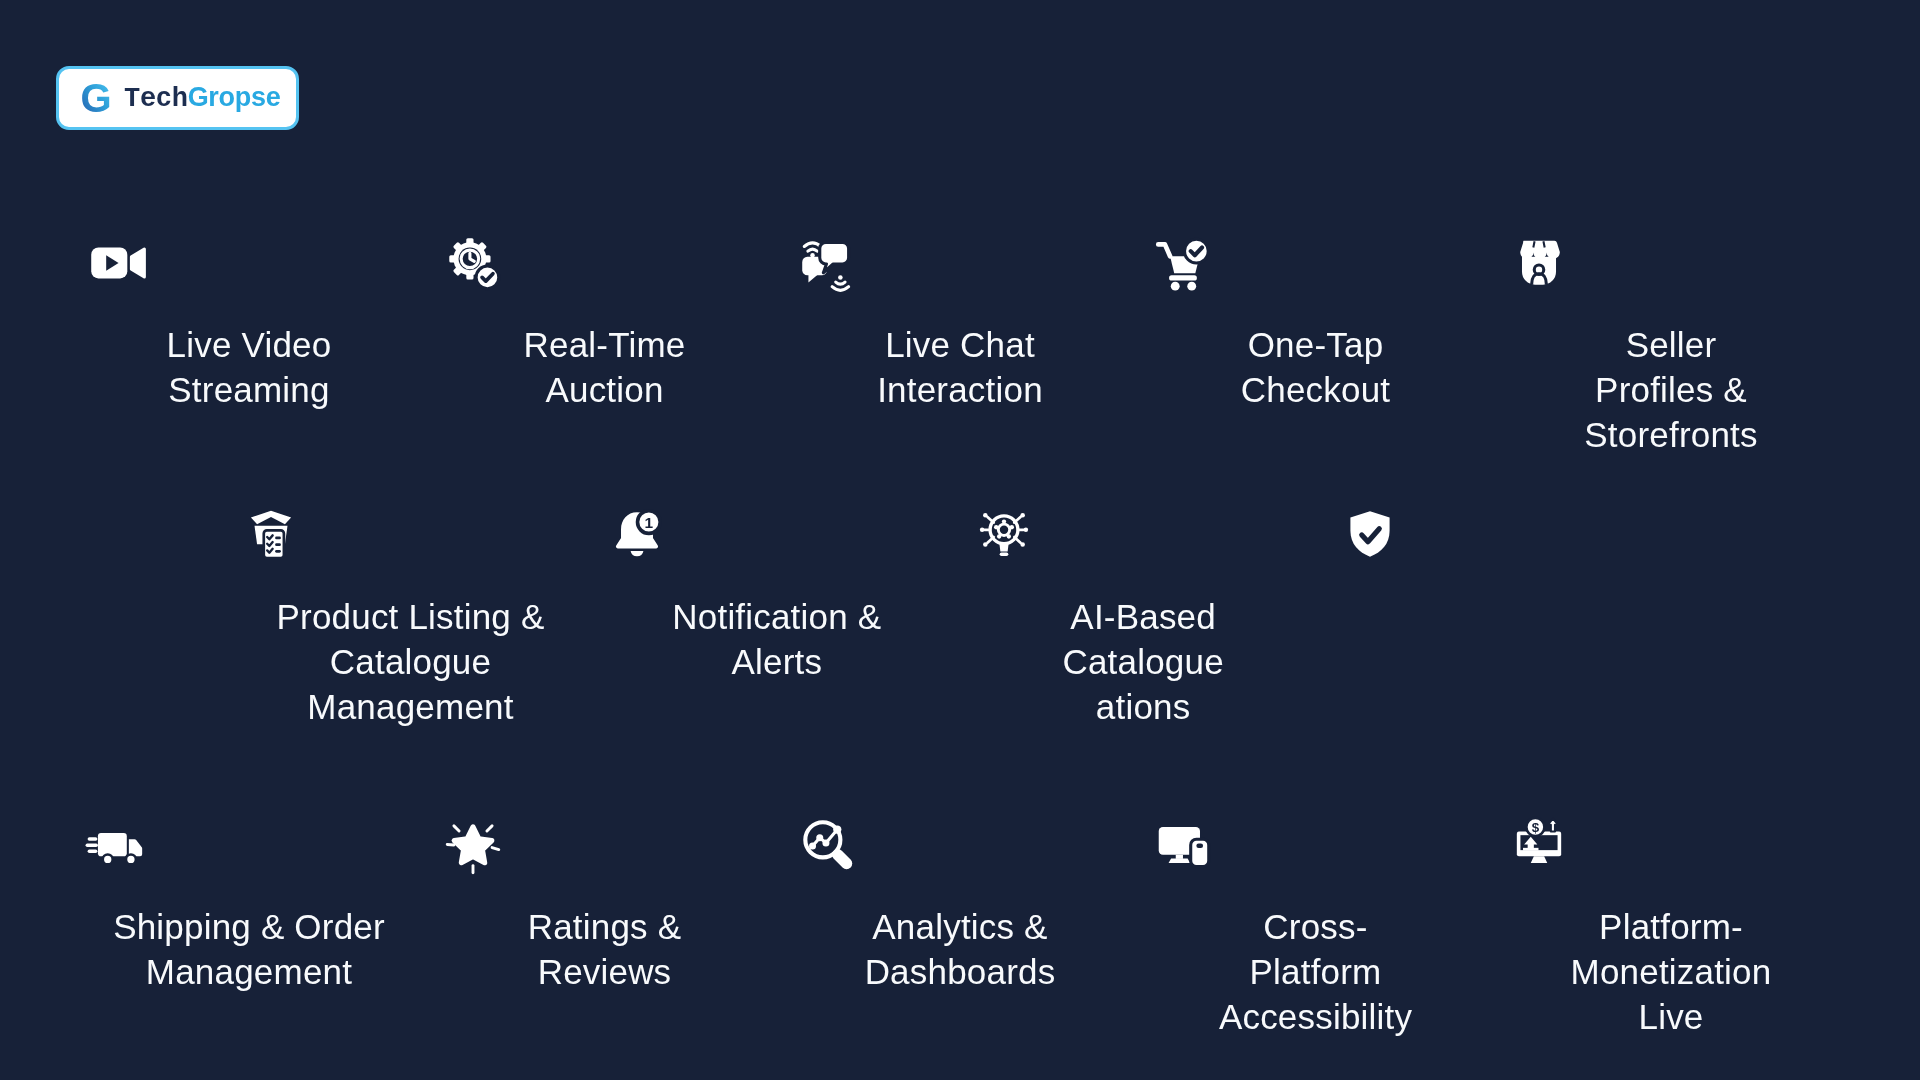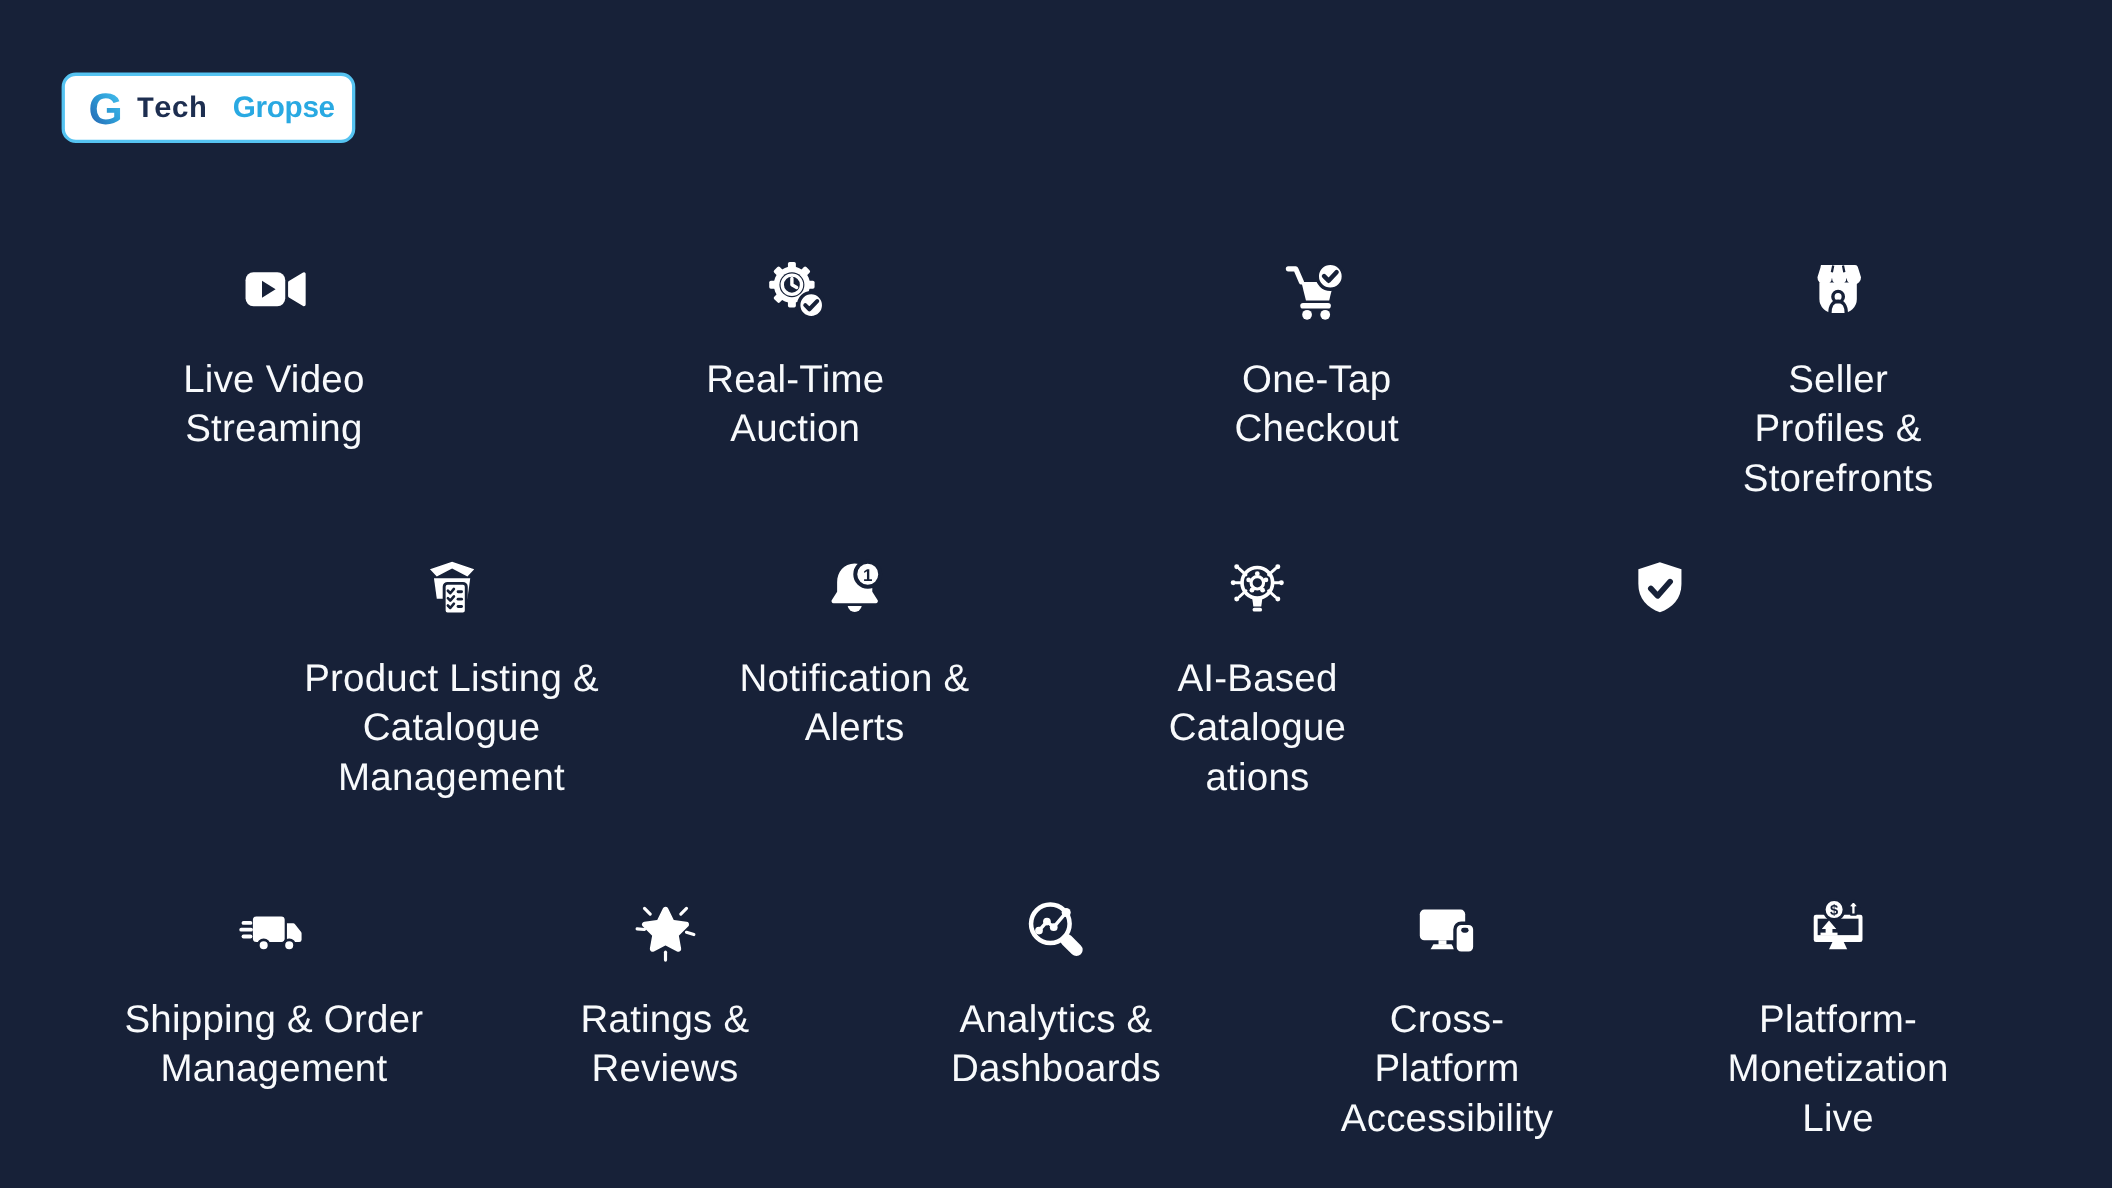--- a/index.html
+++ b/index.html
@@ -12,27 +12,27 @@
   .logo{
     position:absolute;left:56px;top:66px;height:64px;min-width:222px;
     background:var(--logo-bg,#fff);
     border:3px solid var(--logo-border,#55C3F1);
     border-radius:13px;display:flex;align-items:center;justify-content:center;
     gap:7px;padding:0 16px;box-sizing:border-box;
   }
   .logo-mark{flex:0 0 auto;display:block;}
   .logo-text{font-size:27px;font-weight:bold;letter-spacing:-0.3px;white-space:nowrap;}
   .logo-text .t1{color:var(--logo-c1,#1D2E50);font-family:Liberation Mono, monospace;}
-  .logo-text .t2{color:var(--logo-c2,#29A9E2);margin-left:24px;}
+  .logo-text .t2{color:var(--logo-c2,#29A9E2);}
   
   .row{position:absolute;display:flex;justify-content:space-between;}
   .row-0{left:84px;right:84px;top:231px;}
   .row-1{left:238px;right:238px;top:503px;}
   .row-2{left:84px;right:84px;top:813px;}
-  .feature{width:330px;display:flex;flex-direction:column;align-items:center;}
+  .feature{width:330px;display:flex;flex-direction:column;}
   .row-1 .feature{width:345px;}
   .ficon{height:66px;width:66px;display:flex;align-items:center;justify-content:center;margin-bottom:25px;}
   .ficon svg{display:block;}
   .flabel{
     color:var(--text,#F8FAFC);
     font-size:35px;line-height:1.29;text-align:center;
     white-space:pre-line;letter-spacing:0.2px;font-weight:400;
   }
 </style>
 </head>
@@ -83,20 +83,37 @@
  </g>
  <circle cx="29" cy="27" r="11" fill="#172138"></circle>
  <circle cx="29" cy="27" r="8.5" fill="none" stroke="#fff" stroke-width="3"></circle>
  <path d="M29 21.5 V27 l4.2 2.4" fill="none" stroke="#fff" stroke-width="3" stroke-linecap="round" stroke-linejoin="round"></path>
  <circle cx="46" cy="45" r="11" fill="#fff" stroke="#172138" stroke-width="3"></circle>
  <path d="M40.8 45 l3.6 3.6 L51.3 41.4" fill="none" stroke="#172138" stroke-width="3.6" stroke-linecap="round" stroke-linejoin="round"></path>
 </svg>
           </span>
           <div class="flabel">Real-Time
 Auction</div>
+        </div>
+        <div class="feature">
+          <span class="ficon">
+            <svg width="66" height="66" viewBox="0 0 64 64">
+ <path d="M9 15 q8 -7 16 0" fill="none" stroke="#fff" stroke-width="3" stroke-linecap="round"></path>
+ <path d="M12.5 19.5 q4.5 -4 9 0" fill="none" stroke="#fff" stroke-width="3" stroke-linecap="round"></path>
+ <circle cx="17" cy="23.5" r="2.2" fill="#fff"></circle>
+ <rect x="7" y="25" width="24" height="18" rx="5" fill="#fff"></rect>
+ <path d="M13 41 v9 l9.5 -8 z" fill="#fff"></path>
+ <path d="M30 11 h16 a6 6 0 0 1 6 6 v9 a6 6 0 0 1 -6 6 h-9 l-9.5 8.5 3 -8.5 h-0.5 a6 6 0 0 1 -6 -6 v-9 a6 6 0 0 1 6 -6 z" fill="#fff" stroke="#172138" stroke-width="3" stroke-linejoin="round"></path>
+ <circle cx="44" cy="45" r="2.2" fill="#fff"></circle>
+ <path d="M39.5 49.5 q4.5 4 9 0" fill="none" stroke="#fff" stroke-width="3" stroke-linecap="round"></path>
+ <path d="M36 54 q8 7 16 0" fill="none" stroke="#fff" stroke-width="3" stroke-linecap="round"></path>
+</svg>
+          </span>
+          <div class="flabel">Live Chat
+Interaction</div>
         </div>
         <div class="feature">
           <span class="ficon">
             <svg width="66" height="66" viewBox="0 0 64 64">
  <path d="M7 13 h6.5 l5 11.5" fill="none" stroke="#fff" stroke-width="4.5" stroke-linecap="round" stroke-linejoin="round"></path>
  <polygon points="18.5,24.5 47,24.5 43,41 22.5,41" fill="#fff"></polygon>
  <rect x="17.5" y="43" width="27" height="5" rx="2.5" fill="#fff"></rect>
  <circle cx="23.5" cy="53.5" r="4.3" fill="#fff"></circle>
  <circle cx="39.5" cy="53.5" r="4.3" fill="#fff"></circle>
  <circle cx="44" cy="19.5" r="11.5" fill="#fff" stroke="#172138" stroke-width="3"></circle>

